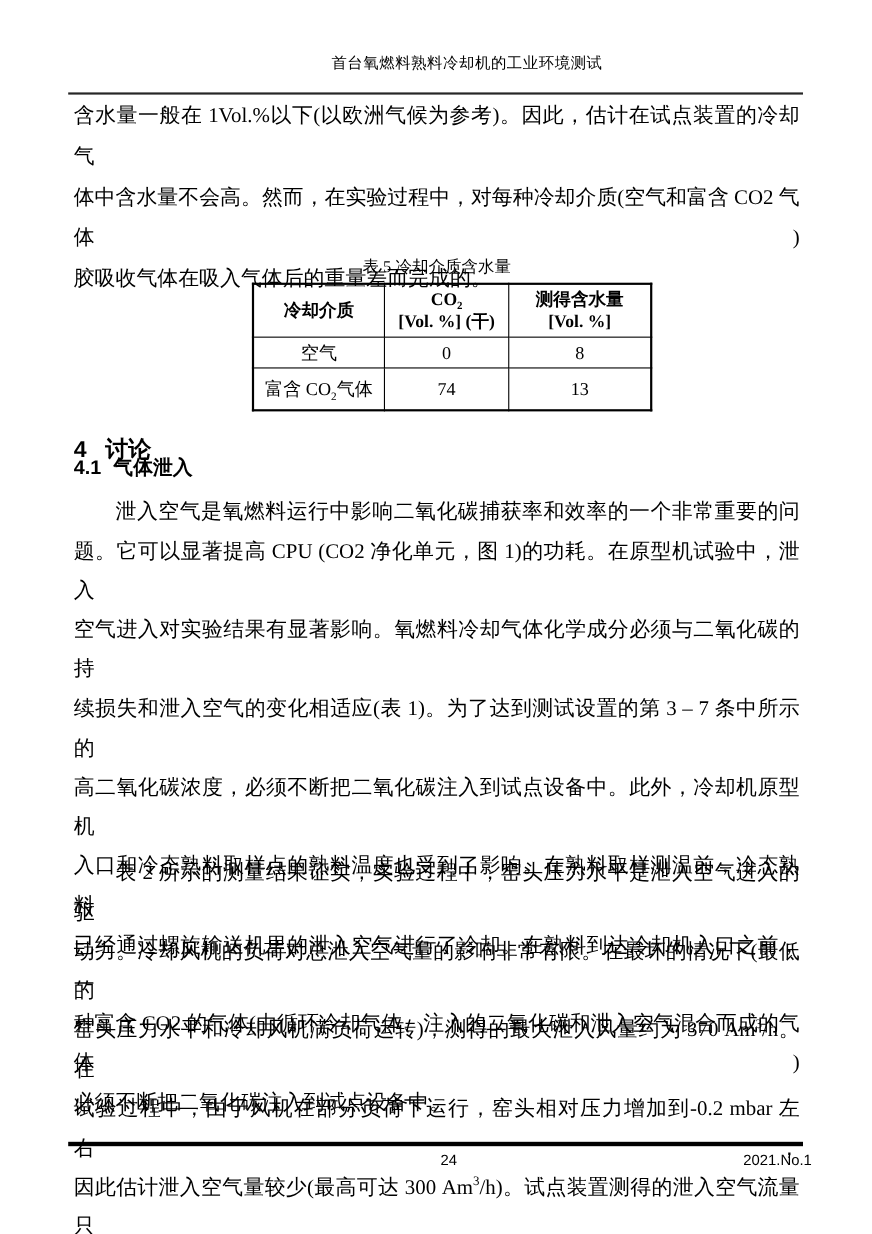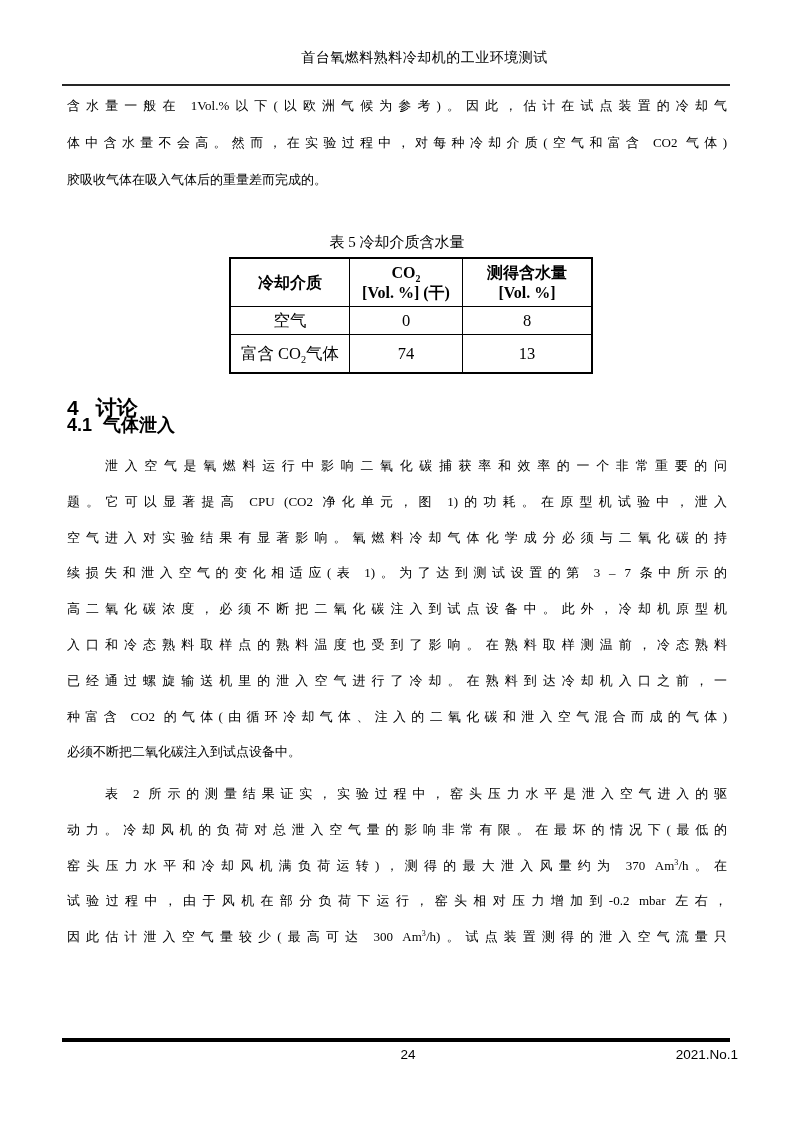--- a/index.html
+++ b/index.html
@@ -1,21 +1,21 @@
 <!DOCTYPE html>
 <html><head>
 <meta charset="utf-8">
 <style>
   html,body{margin:0;padding:0;background:#ffffff;}
   .page{position:relative;width:793px;height:1122px;background:#ffffff;overflow:hidden;
         font-family:"Liberation Serif","DejaVu Serif",serif;color:#000;}
   .header-title{position:absolute;top:49px;left:0;width:100%;text-align:center;
         font-size:14px;letter-spacing:0.5px;padding-left:28px;}
   .header-rule{position:absolute;top:84px;left:62px;width:668px;height:2px;background:#262626;}
-  .para{position:absolute;left:67px;width:660px;font-size:13px;}
+  .para{position:absolute;left:67px;width:660px;font-size:19px;}
   #para1{top:87px;line-height:37px;}
   #para2{top:448px;line-height:35.8px;}
   #para3{top:776px;line-height:35.8px;}
   .para .tline{text-align:justify;text-align-last:justify;}
   .para .tline.last{text-align:justify;text-align-last:left;}
   .s-b{font-weight:bold;}
   .s-sup{vertical-align:super;font-size:0.62em;line-height:0;}
   .s-sub{vertical-align:sub;font-size:0.62em;line-height:0;}
   .tcaption{position:absolute;top:233px;left:67px;width:660px;text-align:center;font-size:15px;}
   .dtable{position:absolute;top:257px;left:229px;border-collapse:collapse;table-layout:fixed;}

